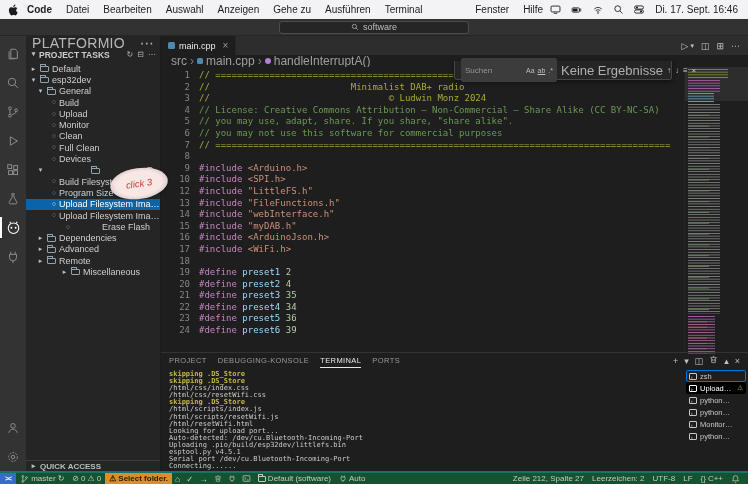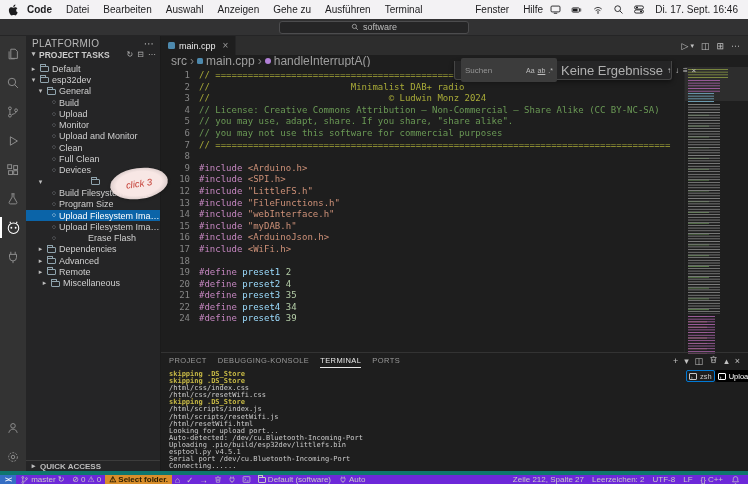--- a/index.html
+++ b/index.html
@@ -28,21 +28,21 @@
 
 .activitybar{width:26px;background:#333333;display:flex;flex-direction:column;align-items:center;padding-top:3px;flex:none}
 .ab-item{width:26px;height:29px;display:flex;align-items:center;justify-content:center;position:relative;color:#8f8f8f}
 .ab-item svg{stroke:#8f8f8f;fill:none;stroke-width:1.1}
 .ab-item.active svg{stroke:#ffffff}
 .ab-item.active::before{content:'';position:absolute;left:0;top:4px;bottom:4px;width:2px;background:#fff}
 .ab-bottom{margin-top:auto}
 
 
 .sidebar{width:135px;background:#252526;display:flex;flex-direction:column;flex:none;position:relative;border-right:1px solid #1b1b1b}
-.sb-title{height:14px;display:flex;align-items:center;justify-content:space-between;padding:0 6px;color:#b8b8b8;font-size:10px;letter-spacing:.3px}
+.sb-title{height:14px;display:flex;align-items:center;justify-content:space-between;padding:0 6px;color:#b8b8b8;font-size:14px;letter-spacing:.3px}
 .sb-section{height:13px;display:flex;align-items:flex-start;gap:2px;padding:0 4px;color:#cccccc;font-weight:bold;font-size:8.5px}
 .hdr-icons{margin-left:auto;display:flex;gap:4px;color:#b0b0b0;font-weight:normal;font-size:8px}
 .tree{flex:none}
 .tree-row{height:11.3px;display:flex;align-items:center;gap:3px;color:#cfcfcf;white-space:nowrap;overflow:hidden;font-size:9px}
 .tree-row.selected{background:#0b64a8;color:#fff}
 .chev{width:7px;font-size:7px;color:#bdbdbd;flex:none;text-align:center}
 .task-ico{font-size:6.5px;color:#9aa0a6;flex:none;line-height:1}
 .tree-row.selected .task-ico,.tree-row.selected .chev{color:#fff}
 .folder-ico{width:9px;height:6px;border:1px solid #90a4ae;border-radius:1px;position:relative;flex:none;margin-top:1px}
 .folder-ico::before{content:'';position:absolute;top:-3px;left:-1px;width:4px;height:2px;border:1px solid #90a4ae;border-bottom:none;border-radius:1px 1px 0 0}
@@ -92,31 +92,31 @@
 .panel{height:119px;border-top:1px solid #333333;display:flex;flex-direction:column;flex:none;background:#1e1e1e}
 .panel-header{height:15px;display:flex;align-items:center;padding:0 8px;gap:11px;flex:none}
 .panel-tab{color:#9a9a9a;font-size:7.5px;letter-spacing:.4px;height:100%;display:flex;align-items:center;border-bottom:1px solid transparent}
 .panel-tab.active{color:#e7e7e7;border-bottom-color:#e7e7e7}
 .panel-actions{margin-left:auto;display:flex;gap:6px;color: #c2c2c2;font-size:9px;align-items:center}
 .panel-actions svg{stroke:#c2c2c2;fill:none;stroke-width:1.2}
 .panel-body{flex:1;display:flex;min-height:0}
 .terminal{flex:1;padding:3px 0 0 8px;font-family:"DejaVu Sans Mono",monospace;font-size:7px;line-height:7.1px;color:#cccccc;overflow:hidden}
 .term-line{height:7.1px;white-space:pre}
 .term-warn{color:#c7b945;font-weight:bold}
-.term-list{width:64px;flex:none;padding:2px 2px 0 2px;display:flex;flex-direction:row}
+.term-list{width:64px;flex:none;padding:2px 2px 0 2px;display:flex;flex-direction:column}
 .tl-row{height:12px;display:flex;align-items:center;gap:3px;font-size:7.5px;color:#c8c8c8;padding:0 3px;border-radius:2px}
 .tl-row.selected{background:#000000;color:#fff}
 .tl-row.focused{outline:1px solid #0078d4;outline-offset:-1px}
 .tl-ico{width:8px;height:7px;border:1px solid currentColor;border-radius:1px;flex:none;font-size:5px;line-height:6px;text-align:left;padding-left:1px}
 .tl-ico::before{content:'›'}
 .tl-label{overflow:hidden;text-overflow:ellipsis;white-space:nowrap;flex:1}
 .tl-warn{color:#d9b23a;font-size:6.5px}
 
 
-.statusbar{height:13px;background:#6d28d9;border-top:4px solid #0f766e;display:flex;align-items:center;font-size:8px;color:#c8c8c8;flex:none}
+.statusbar{height:13px;background:#14532d;border-top:2px solid #0f766e;display:flex;align-items:center;font-size:8px;color:#c8c8c8;flex:none}
 .sb-left,.sb-right{display:flex;align-items:center;height:100%}
 .sb-right{margin-left:auto;padding-right:4px}
 .sb-item{display:flex;align-items:center;gap:2px;padding:0 4px;height:100%;white-space:nowrap}
 .sb-item svg{stroke:#c8c8c8;fill:none;stroke-width:1.3}
 .remote{background:#356ec4;color:#fff;padding:0 5px;font-weight:bold;font-size:7px;letter-spacing:-1px}
 .warn-item{background:#d98e2b;color:#2b1d00;font-weight:bold}
 .warn-item .wt{color:#2b1d00}
 .pio-ico{padding:0 3px;font-size:8.5px}
 .mini-folder{width:8px;height:6px;border:1px solid #c8c8c8;border-radius:1px;position:relative}
 .mini-folder::before{content:'';position:absolute;top:-2.5px;left:-1px;width:3.5px;height:1.8px;border:1px solid #c8c8c8;border-bottom:none}
@@ -282,24 +282,20 @@
           <div class="tree-row" style="padding-left: 26px;">
             <span class="task-ico">○</span>
             <span class="tree-label">Upload</span>
           </div>
           <div class="tree-row" style="padding-left: 26px;">
             <span class="task-ico">○</span>
             <span class="tree-label">Monitor</span>
           </div>
           <div class="tree-row" style="padding-left: 26px;">
             <span class="task-ico">○</span>
-            <span class="tree-label">Upload and Monitor</span>
-          </div>
-          <div class="tree-row" style="padding-left: 26px;">
-            <span class="task-ico">○</span>
             <span class="tree-label">Clean</span>
           </div>
           <div class="tree-row" style="padding-left: 26px;">
             <span class="task-ico">○</span>
             <span class="tree-label">Full Clean</span>
           </div>
           <div class="tree-row" style="padding-left: 26px;">
             <span class="task-ico">○</span>
             <span class="tree-label">Devices</span>
           </div>
@@ -317,40 +313,40 @@
             <span class="tree-label">Program Size</span>
           </div>
           <div class="tree-row selected" style="padding-left: 26px;">
             <span class="task-ico">○</span>
             <span class="tree-label">Upload Filesystem Image</span>
           </div>
           <div class="tree-row" style="padding-left: 26px;">
             <span class="task-ico">○</span>
             <span class="tree-label">Upload Filesystem Image OTA</span>
           </div>
-          <div class="tree-row" style="padding-left: 26px; gap: 32px;">
+          <div class="tree-row" style="padding-left: 40px; gap: 32px;">
             <span class="task-ico">○</span>
             <span class="tree-label">Erase Flash</span>
           </div>
           <div class="tree-row" style="padding-left: 11px;">
             <span class="chev">▸</span>
             <span class="folder-ico"></span>
             <span class="tree-label">Dependencies</span>
           </div>
           <div class="tree-row" style="padding-left: 11px;">
             <span class="chev">▸</span>
             <span class="folder-ico"></span>
             <span class="tree-label">Advanced</span>
           </div>
           <div class="tree-row" style="padding-left: 11px;">
             <span class="chev">▸</span>
             <span class="folder-ico"></span>
             <span class="tree-label">Remote</span>
           </div>
-          <div class="tree-row" style="padding-left: 15px;">
+          <div class="tree-row" style="padding-left: 15px; margin-left: 20px;">
             <span class="chev">▸</span>
             <span class="folder-ico"></span>
             <span class="tree-label">Miscellaneous</span>
           </div>
         </div>
       <div class="quick-access">
         <span class="chev">▸</span>
         <span>QUICK ACCESS</span>
       </div>
     </div>
@@ -458,20 +454,24 @@
               <span class="ln">20</span>
               <span class="code-text"><span class="c-dir">#define </span><span class="c-mac">preset2</span><span class="c-pl"> </span><span class="c-num">4</span></span>
             </div>
             <div class="code-line">
               <span class="ln">21</span>
               <span class="code-text"><span class="c-dir">#define </span><span class="c-mac">preset3</span><span class="c-pl"> </span><span class="c-num">35</span></span>
             </div>
             <div class="code-line">
               <span class="ln">22</span>
               <span class="code-text"><span class="c-dir">#define </span><span class="c-mac">preset4</span><span class="c-pl"> </span><span class="c-num">34</span></span>
+            </div>
+            <div class="code-line">
+              <span class="ln">23</span>
+              <span class="code-text"><span class="c-dir">#define </span><span class="c-mac">preset5</span><span class="c-pl"> </span><span class="c-num">36</span></span>
             </div>
             <div class="code-line">
               <span class="ln">24</span>
               <span class="code-text"><span class="c-dir">#define </span><span class="c-mac">preset6</span><span class="c-pl"> </span><span class="c-num">39</span></span>
             </div>
           </div>
         <div class="minimap">
           <div class="mm-slider"></div>
           <div class="mm mm1"></div>
           <div class="mm mm2"></div>

